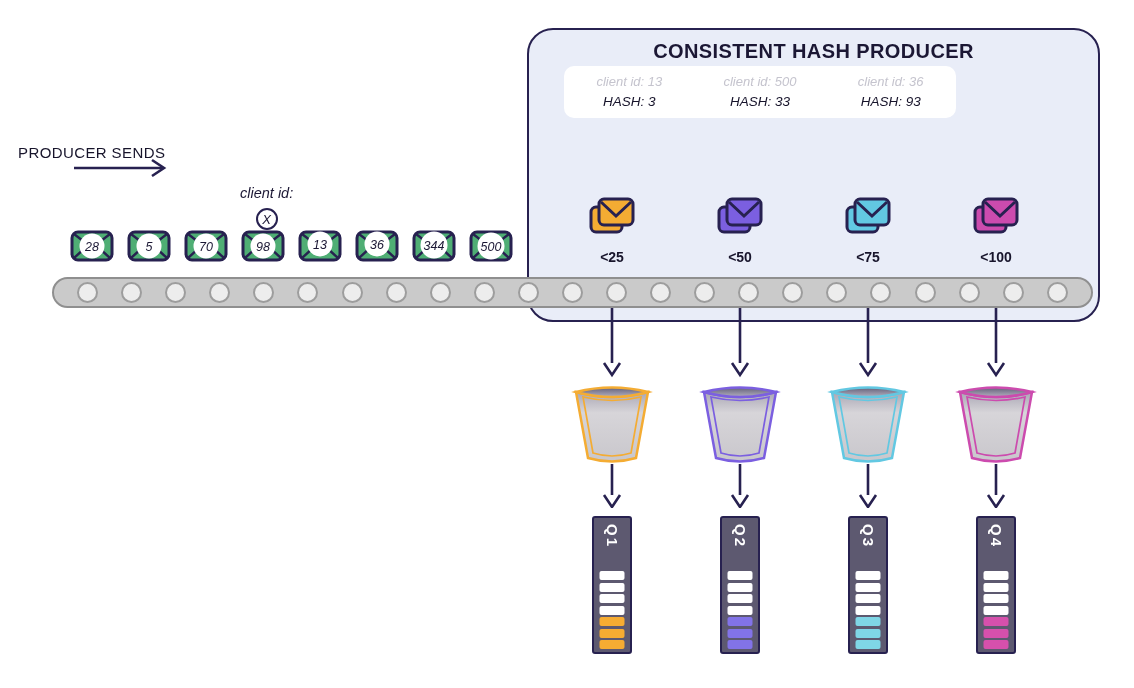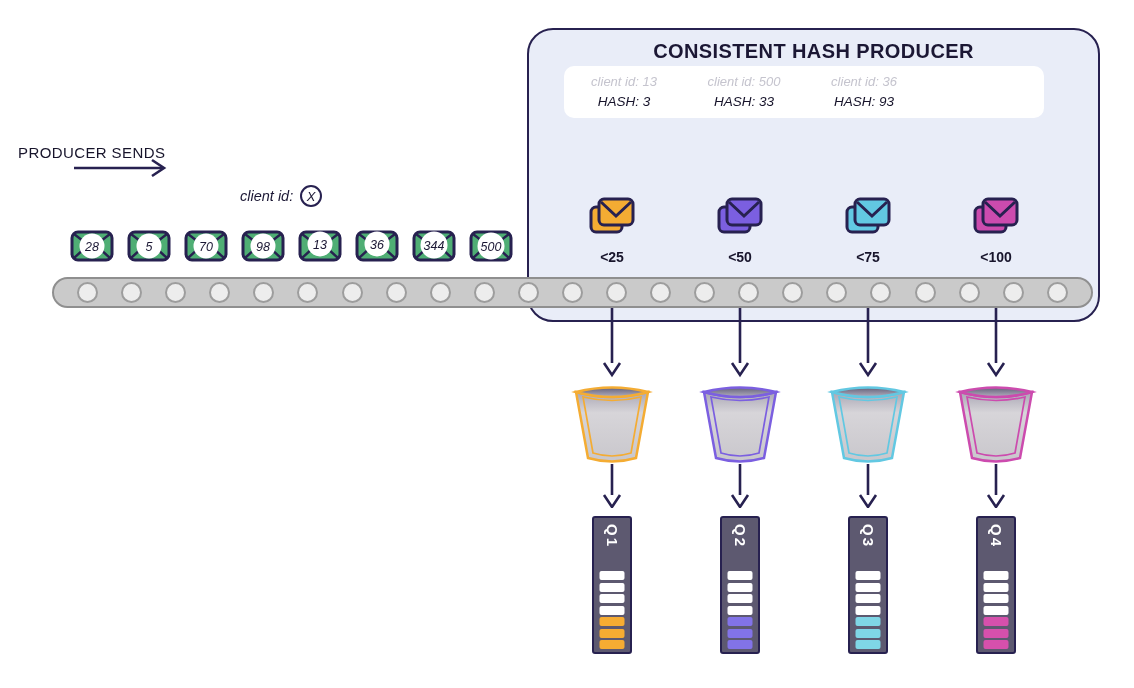--- a/index.html
+++ b/index.html
@@ -17,22 +17,22 @@
   .exchange-box {
     position:absolute; left:527px; top:28px; width:573px; height:294px;
     background:#E9EDF8; border:2.5px solid #272150; border-radius:26px;
     box-sizing:border-box; z-index:1;
   }
   .exchange-title {
     position:absolute; top:10px; left:0; width:100%; text-align:center;
     font-size:20px; font-weight:bold; letter-spacing:0.4px; color:#1b1734;
   }
   .hash-row {
-    position:absolute; left:35px; width:480px; height:52px; background:#ffffff;
-    border-radius:10px; display:grid; grid-template-columns:repeat(4,1fr);
+    position:absolute; left:35px; width:392px; height:52px; background:#ffffff;
+    border-radius:10px; display:grid; grid-template-columns:repeat(3,1fr);
   }
   .hash-row.r0 { top:36px; }
   .hash-row.r1 { top:97px; }
   .hash-cell { text-align:center; padding-top:8px; }
   .client-line { font-style:italic; font-size:13px; color:#c5c4ce; }
   .hash-line   { font-style:italic; font-size:13.5px; font-weight:normal; color:#17142b; margin-top:5px; }
 
   
   .env-icon  { position:absolute; top:196px; z-index:2; }
   .env-part  { fill:var(--c); stroke:#272150; stroke-width:3; }
@@ -65,21 +65,21 @@
   .seg { width:25px; height:9px; border-radius:2px; background:#ffffff; }
   .seg.colored { background:var(--seg); }
 
   
   .producer-label {
     position:absolute; left:18px; top:144px; font-size:15px; font-weight:normal;
     letter-spacing:0.4px; color:#17142b; z-index:2;
   }
   .harrow { position:absolute; left:74px; top:158px; z-index:2; }
   .clientid {
-    position:absolute; left:240px; top:185px; display:flex; align-items:center; gap:7px; z-index:2;
+    position:absolute; left:240px; top:185px; display:flex; align-items:center; gap:7px; z-index:2;flex-direction:column;
   }
   .clientid-label { font-style:italic; font-size:14.5px; color:#1b1734; }
   .xcircle {
     width:22px; height:22px; border:2.5px solid #272150; border-radius:50%;
     background:#ffffff; display:flex; align-items:center; justify-content:center;
     font-style:italic; font-size:13px; color:#1b1734; box-sizing:border-box;
   }
 
   
   .belt {

